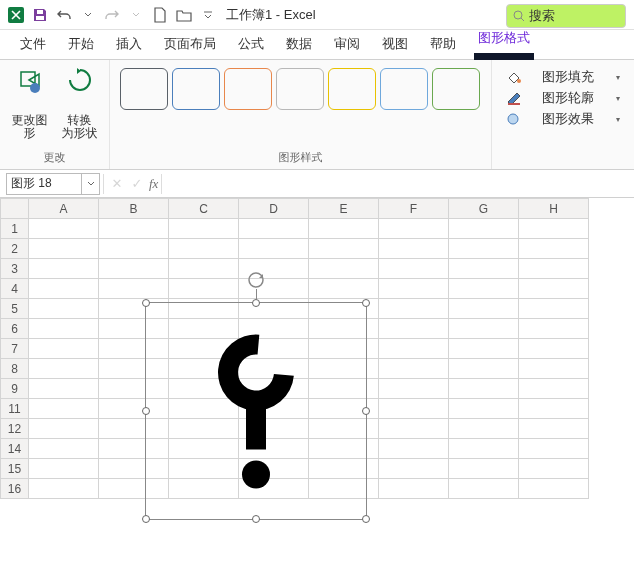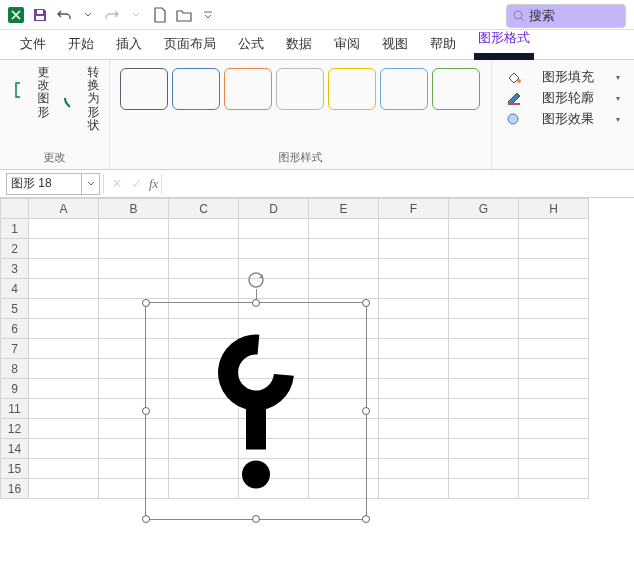--- a/index.html
+++ b/index.html
@@ -1,28 +1,28 @@
 <!DOCTYPE html>
 <html><head>
 <meta charset="utf-8">
 <style>
 *{box-sizing:border-box;margin:0;padding:0;font-family:"Microsoft YaHei","Segoe UI",sans-serif;font-size:13px;color:#333}
 body{background:#fff;width:634px;height:570px;overflow:hidden;position:relative}
 .titlebar{height:30px;background:#fff;display:flex;align-items:center;padding:0 4px;border-bottom:1px solid #e0e0e0}
 .tb-ico{width:22px;height:22px;display:flex;align-items:center;justify-content:center;margin:0 1px;cursor:pointer}
 .apptitle{margin-left:6px;font-size:12px;color:#666}
-.searchbox{position:absolute;right:8px;top:4px;width:120px;height:24px;border:1px solid #ccc;border-radius:4px;display:flex;align-items:center;padding:0 6px;color:#888;font-size:12px;background:#c4b5fd}
+.searchbox{position:absolute;right:8px;top:4px;width:120px;height:24px;border:1px solid #ccc;border-radius:4px;display:flex;align-items:center;padding:0 6px;color:#888;font-size:12px;background:#bef264}
 .searchbox svg{margin-right:4px}
 .tabs{height:30px;display:flex;align-items:flex-end;padding:0 16px;gap:14px;border-bottom:1px solid #d0d0d0}
 .tab{padding:4px 4px 6px;font-size:13px;cursor:pointer;color:#333}
 .tab.active{color:#6d28d9;font-weight:400;border-bottom:7px solid #0f172a;margin-bottom:-1px}
 .ribbon{height:110px;background:#fafafa;border-bottom:1px solid #d0d0d0;display:flex;position:relative}
 .rgroup{border-right:1px solid #e5e5e5;padding:4px 8px 2px;display:flex;flex-direction:column;align-items:center;justify-content:space-between}
 .rgroup-row{display:flex;gap:6px;align-items:flex-start}
-.bigbtn{width:44px;display:flex;flex-direction:row;align-items:center;gap:18px;cursor:pointer;padding:2px}
+.bigbtn{width:44px;display:flex;flex-direction:column;align-items:center;gap:18px;cursor:pointer;padding:2px}
 .bigbtn .lbl{font-size:12px;text-align:center;line-height:1.1}
 .shape-style{width:48px;height:42px;border:1px solid #333;border-radius:6px;margin:4px 2px;cursor:pointer}
 .shape-style.s1{border-color:#596068}
 .shape-style.s2{border-color:#4a7ebb}
 .shape-style.s3{border-color:#e8874b}
 .shape-style.s4{border-color:#b8b8b8}
 .shape-style.s5{border-color:#e8c200}
 .shape-style.s6{border-color:#6fa8dc}
 .shape-style.s7{border-color:#6aa84f}
 .gname{font-size:11px;color:#666;text-align:center;padding-bottom:2px}
@@ -100,20 +100,23 @@
     <svg width="16" height="14">
         <path d="M1 3h5l1 2h8v8H1z" fill="none" stroke="#555" stroke-width="1.2"></path>
       </svg>
   </span>
   <span class="tb-ico">
       <svg width="10" height="10">
         <line x1="1" y1="2" x2="9" y2="2" stroke="#666"></line>
         <path d="M2 5 L5 8 L8 5" stroke="#666" fill="none"></path>
       </svg>
     </span>
+  <span class="apptitle">
+    <span>工作簿1</span><span> - </span><span>Excel</span>
+  </span>
   <div class="searchbox">
     <svg width="12" height="12">
         <circle cx="5" cy="5" r="4" stroke="#888" fill="none"></circle>
         <line x1="8" y1="8" x2="11" y2="11" stroke="#888"></line>
       </svg>
     <span>搜索</span>
   </div>
 </div>
 
 <div class="tabs">

